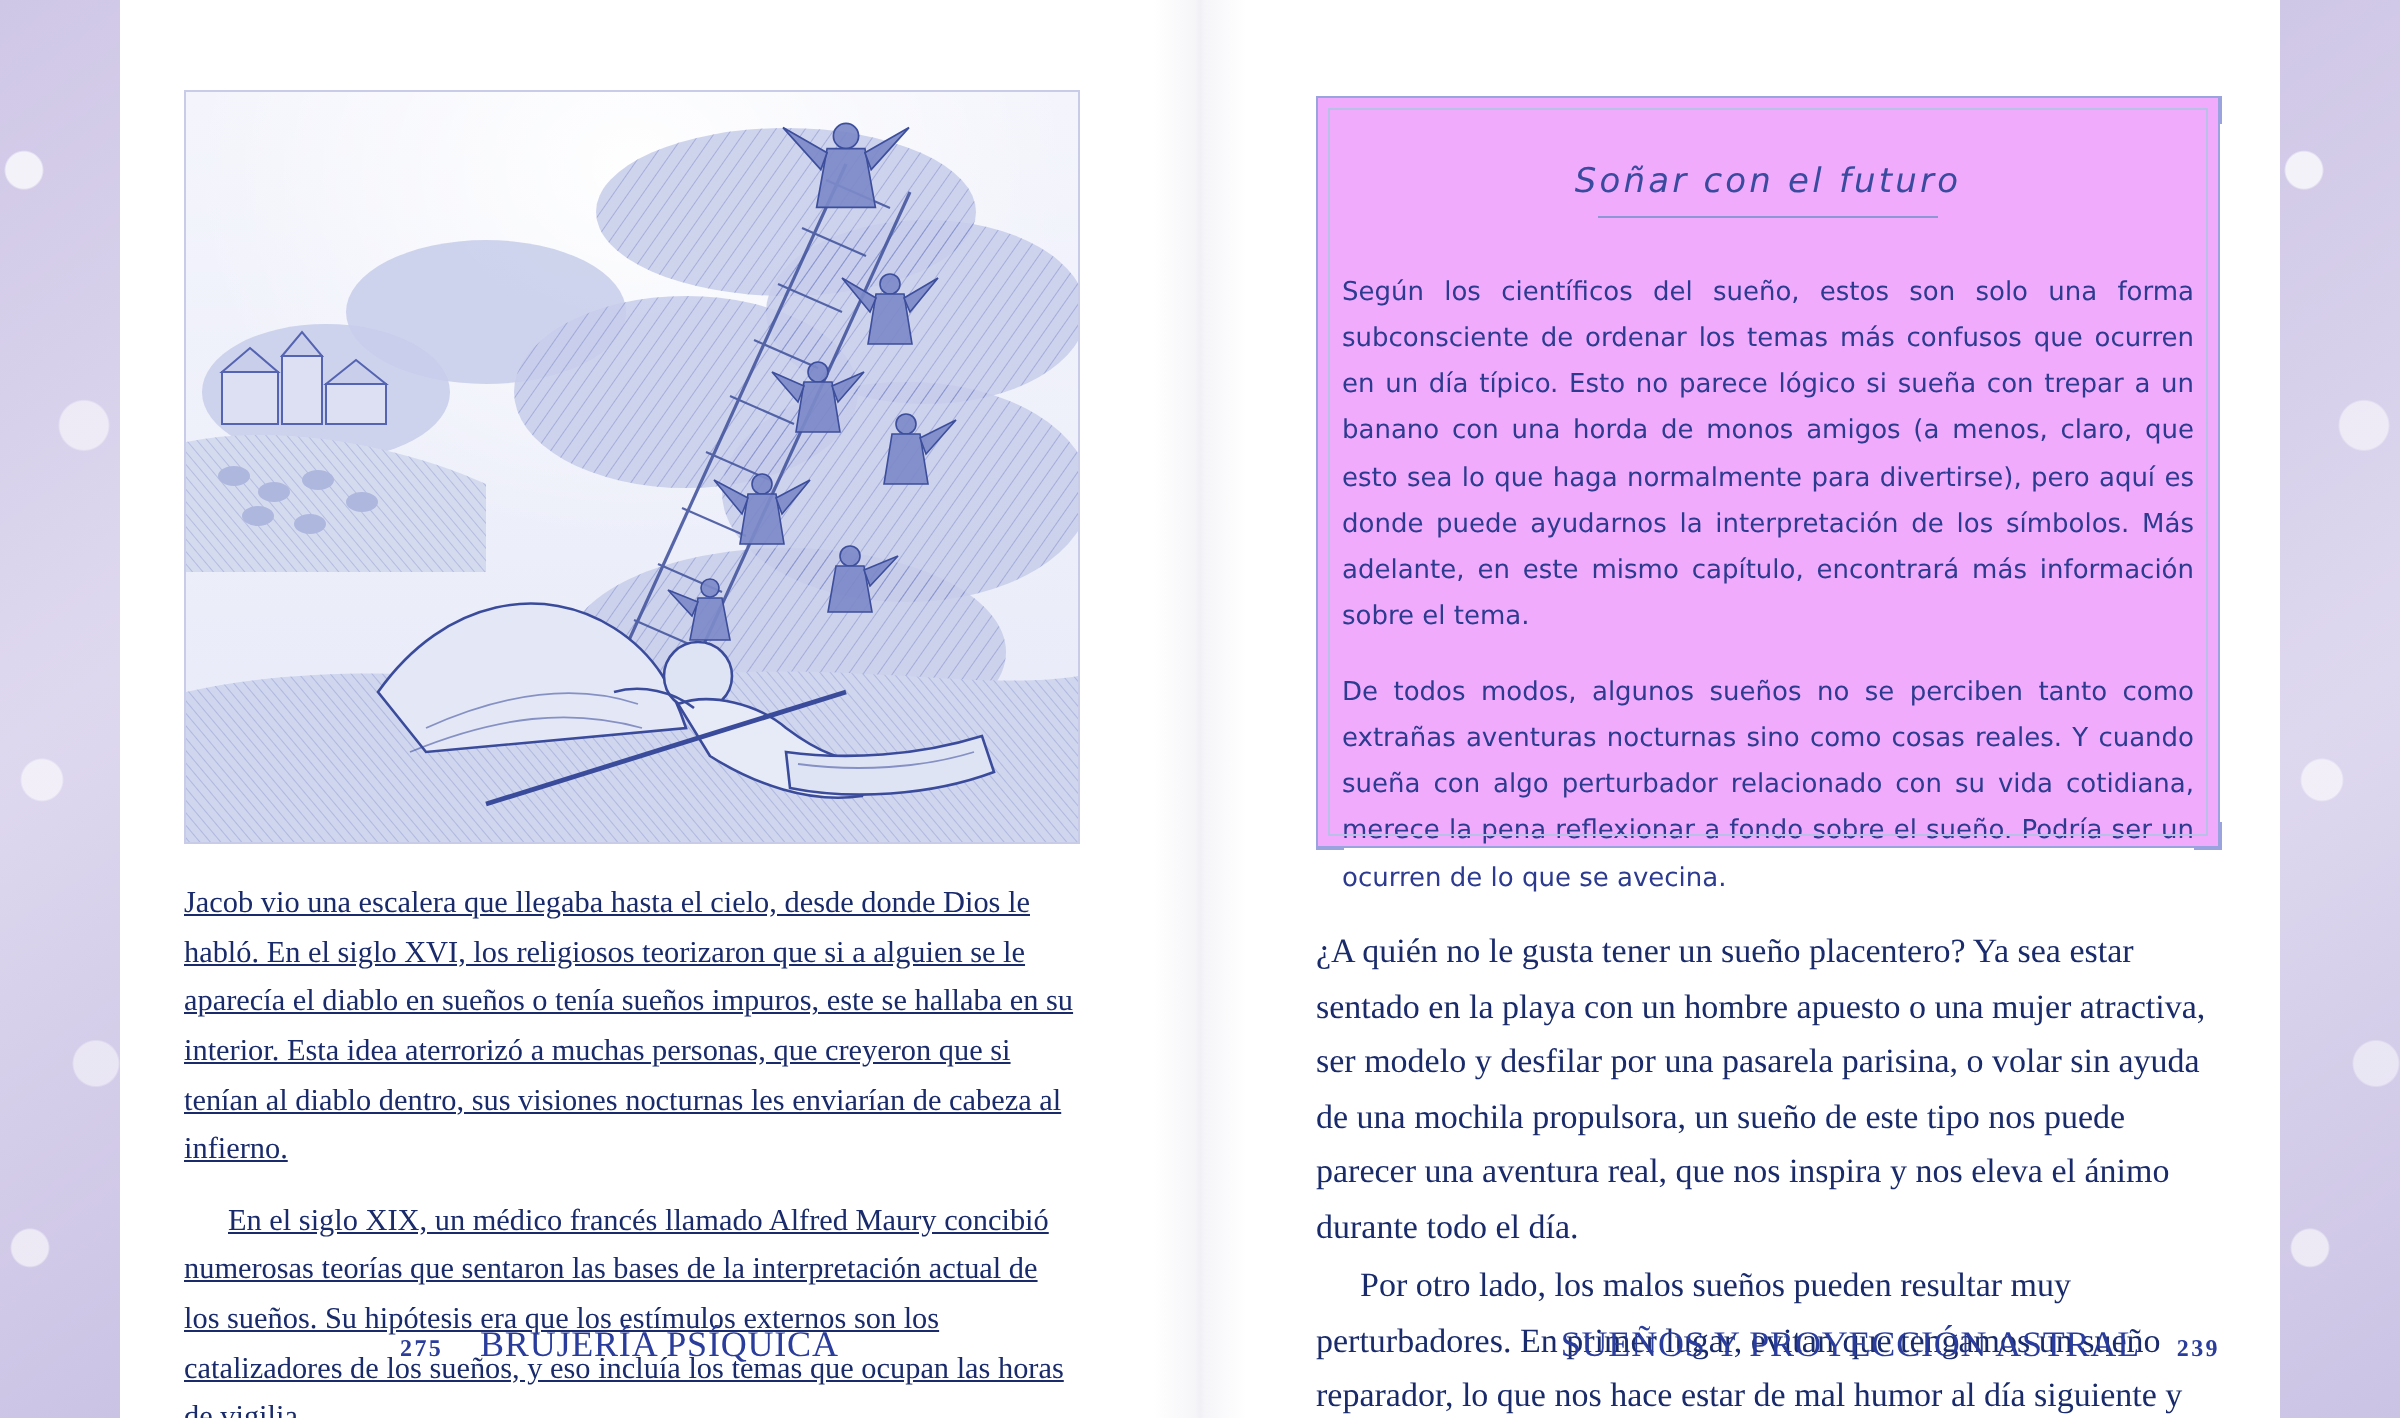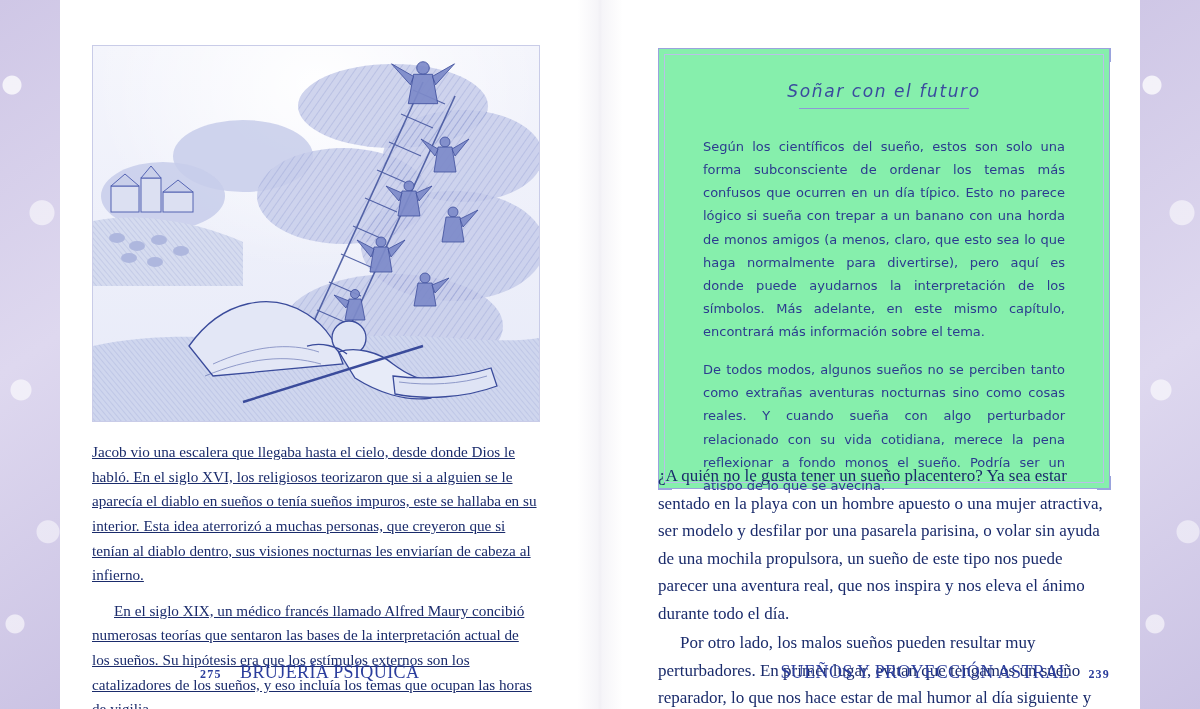--- a/index.html
+++ b/index.html
@@ -97,25 +97,25 @@
   .left-body p { margin: 0; text-decoration: underline; }
   .left-body p + p { text-indent: 22px; margin-top: 11px; }
   .smallcaps { font-size: 18px; letter-spacing: .4px; }
 
   
   .sidebar-box {
     position: absolute;
     right: 0;
     top: 48px;
     width: 452px;
-    height: 441px;
+    height: 376px;
     box-sizing: border-box;
-    background: #86efac;
+    background: #f0abfc;
     border: 1.5px solid #9aa3dd;
-    padding: 26px 44px 20px;
+    padding: 26px 12px 20px;
   }
   .sidebar-box:before {
     content: "";
     position: absolute;
     left: 5px; right: 5px; top: 5px; bottom: 5px;
     border: 1px solid #b9c0e8;
     pointer-events: none;
   }
   .box-corner {
     position: absolute;
@@ -376,21 +376,21 @@
         <span class="box-corner bl"></span>
         <span class="box-corner br"></span>
 
         <div class="sidebar-title">
           <span>Soñar con el futuro</span>
           <span class="rule"></span>
         </div>
 
         <div class="sidebar-text">
           <p>Según los científicos del sueño, estos son solo una forma subconsciente de ordenar los temas más confusos que ocurren en un día típico. Esto no parece lógico si sueña con trepar a un banano con una horda de monos amigos (a menos, claro, que esto sea lo que haga normalmente para divertirse), pero aquí es donde puede ayudarnos la interpretación de los símbolos. Más adelante, en este mismo capítulo, encontrará más información sobre el tema.</p>
-          <p>De todos modos, algunos sueños no se perciben tanto como extrañas aventuras nocturnas sino como cosas reales. Y cuando sueña con algo perturbador relacionado con su vida cotidiana, merece la pena reflexionar a fondo monos el sueño. Podría ser un atisbo de lo que se avecina.</p>
+          <p>De todos modos, algunos sueños no se perciben tanto como extrañas aventuras nocturnas sino como cosas reales. Y cuando sueña con algo perturbador relacionado con su vida cotidiana, merece la pena reflexionar a fondo sobre el sueño. Podría ser un ocurren de lo que se avecina.</p>
         </div>
       </div>
 
 
       <div class="right-body">
         <p>¿A quién no le gusta tener un sueño placentero? Ya sea estar sentado en la playa con un hombre apuesto o una mujer atractiva, ser modelo y desfilar por una pasarela parisina, o volar sin ayuda de una mochila propulsora, un sueño de este tipo nos puede parecer una aventura real, que nos inspira y nos eleva el ánimo durante todo el día.</p>
         <p>Por otro lado, los malos sueños pueden resultar muy perturbadores. En primer lugar, evitan que tengamos un sueño reparador, lo que nos hace estar de mal humor al día siguiente y ser menos productivos. En segunda</p>
       </div>
 
       <div class="folio right-folio">

